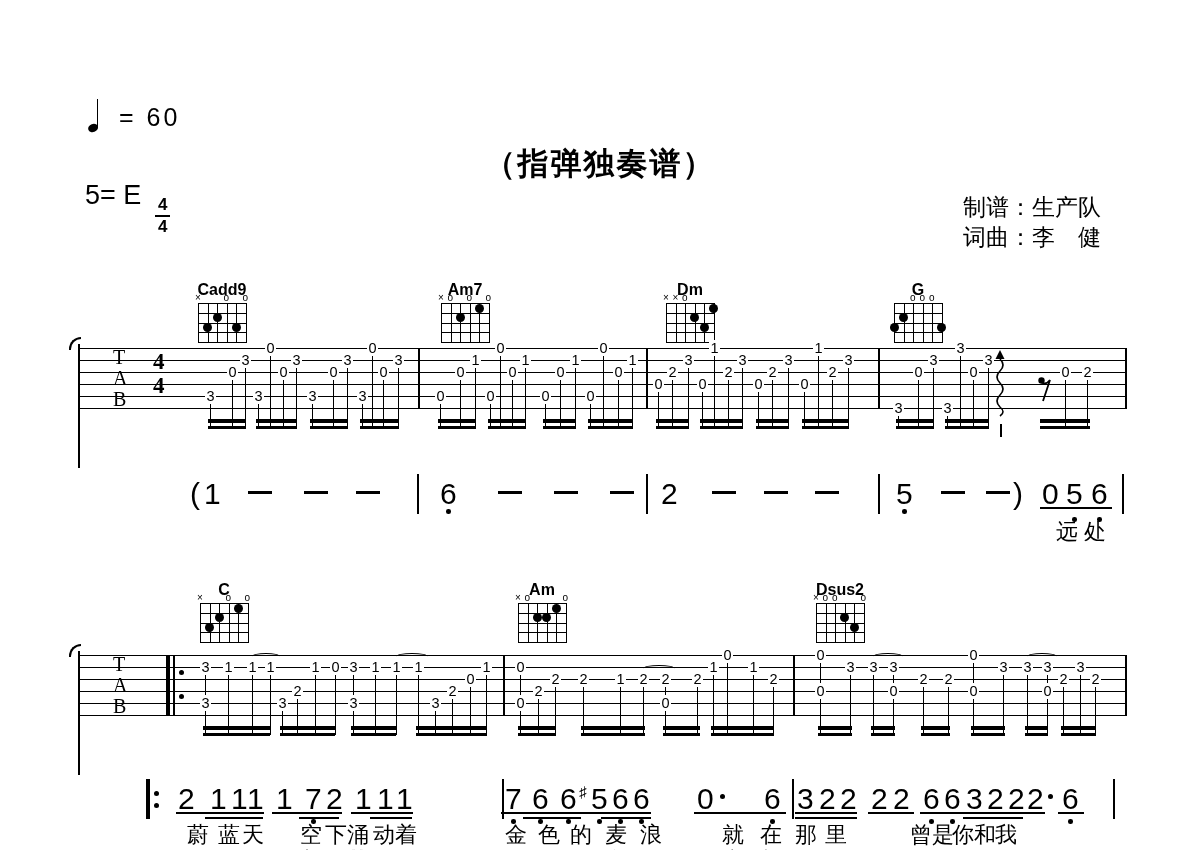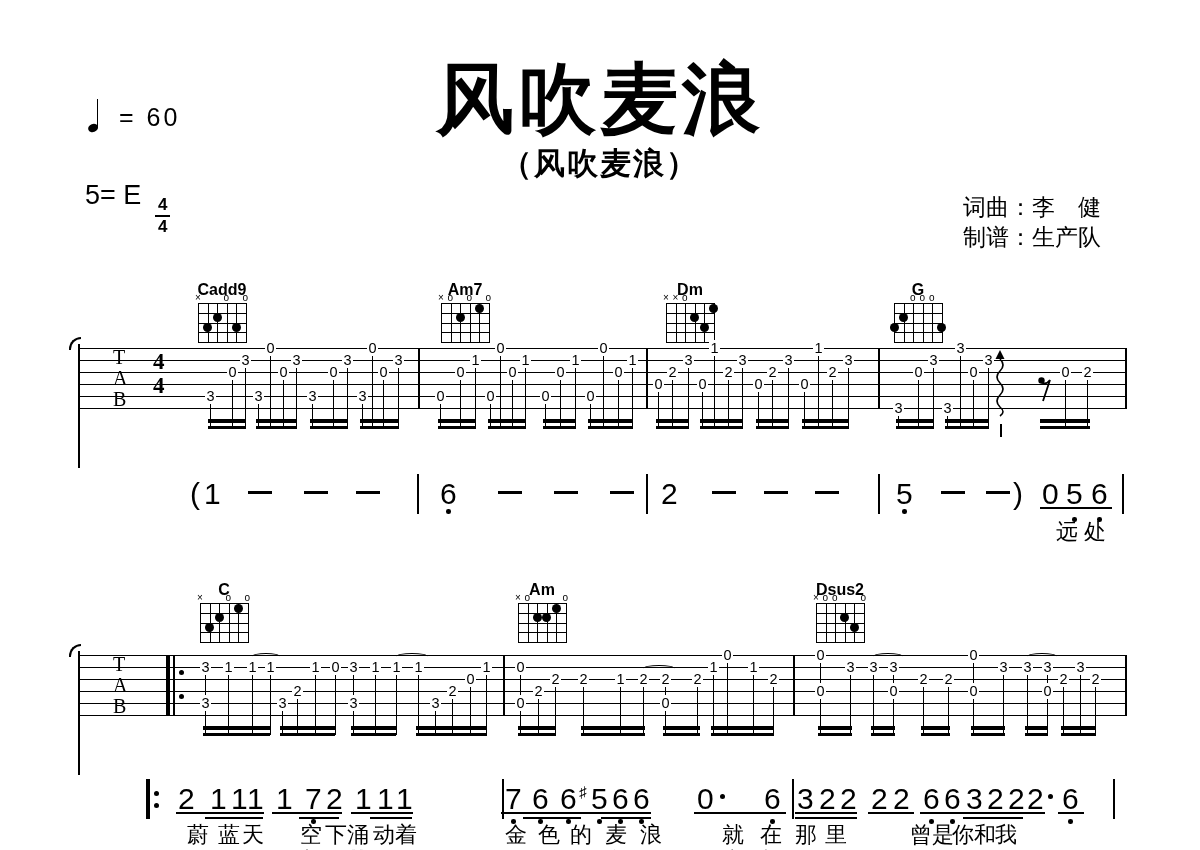--- a/index.html
+++ b/index.html
@@ -28,35 +28,34 @@
 </head>
 <body>
 
 <div class="page" id="sheet">
 
   <div class="tempo">
     <span class="qnote"><span class="qhead"></span><span class="qstem"></span></span>
     <span class="tval">=  60</span>
   </div>
 
-  <h1 class="title">风吹麦浪</h1>
-  <div class="subtitle">（风吹麦浪）</div>
+  <div class="subtitle">（指弹独奏谱）</div>
 
   <div class="keyline">
     <span>5= E</span><span class="frac">
         <span>4</span>
         <span class="fbar"></span>
         <span>4</span>
       </span>
   </div>
 
 
   <div class="credits">
+    <div>制谱：生产队</div>
     <div>词曲：李　健</div>
-    <div>制谱：生产队</div>
   </div>
 
 <div style="position: absolute; left: 177px; top: 281px; width: 90px; text-align: center; font: bold 16px &quot;Liberation Sans&quot;, sans-serif;">Cadd9</div>
     <div style="position: absolute; left: 198px; top: 303px; width: 1px; height: 39.5px; background: rgb(0, 0, 0);"></div>
     <div style="position: absolute; left: 207.5px; top: 303px; width: 1px; height: 39.5px; background: rgb(0, 0, 0);"></div>
     <div style="position: absolute; left: 217px; top: 303px; width: 1px; height: 39.5px; background: rgb(0, 0, 0);"></div>
     <div style="position: absolute; left: 226.5px; top: 303px; width: 1px; height: 39.5px; background: rgb(0, 0, 0);"></div>
     <div style="position: absolute; left: 236px; top: 303px; width: 1px; height: 39.5px; background: rgb(0, 0, 0);"></div>
     <div style="position: absolute; left: 245.5px; top: 303px; width: 1px; height: 39.5px; background: rgb(0, 0, 0);"></div>
     <div style="position: absolute; left: 198px; top: 303px; width: 48.5px; height: 1px; background: rgb(0, 0, 0);"></div>

